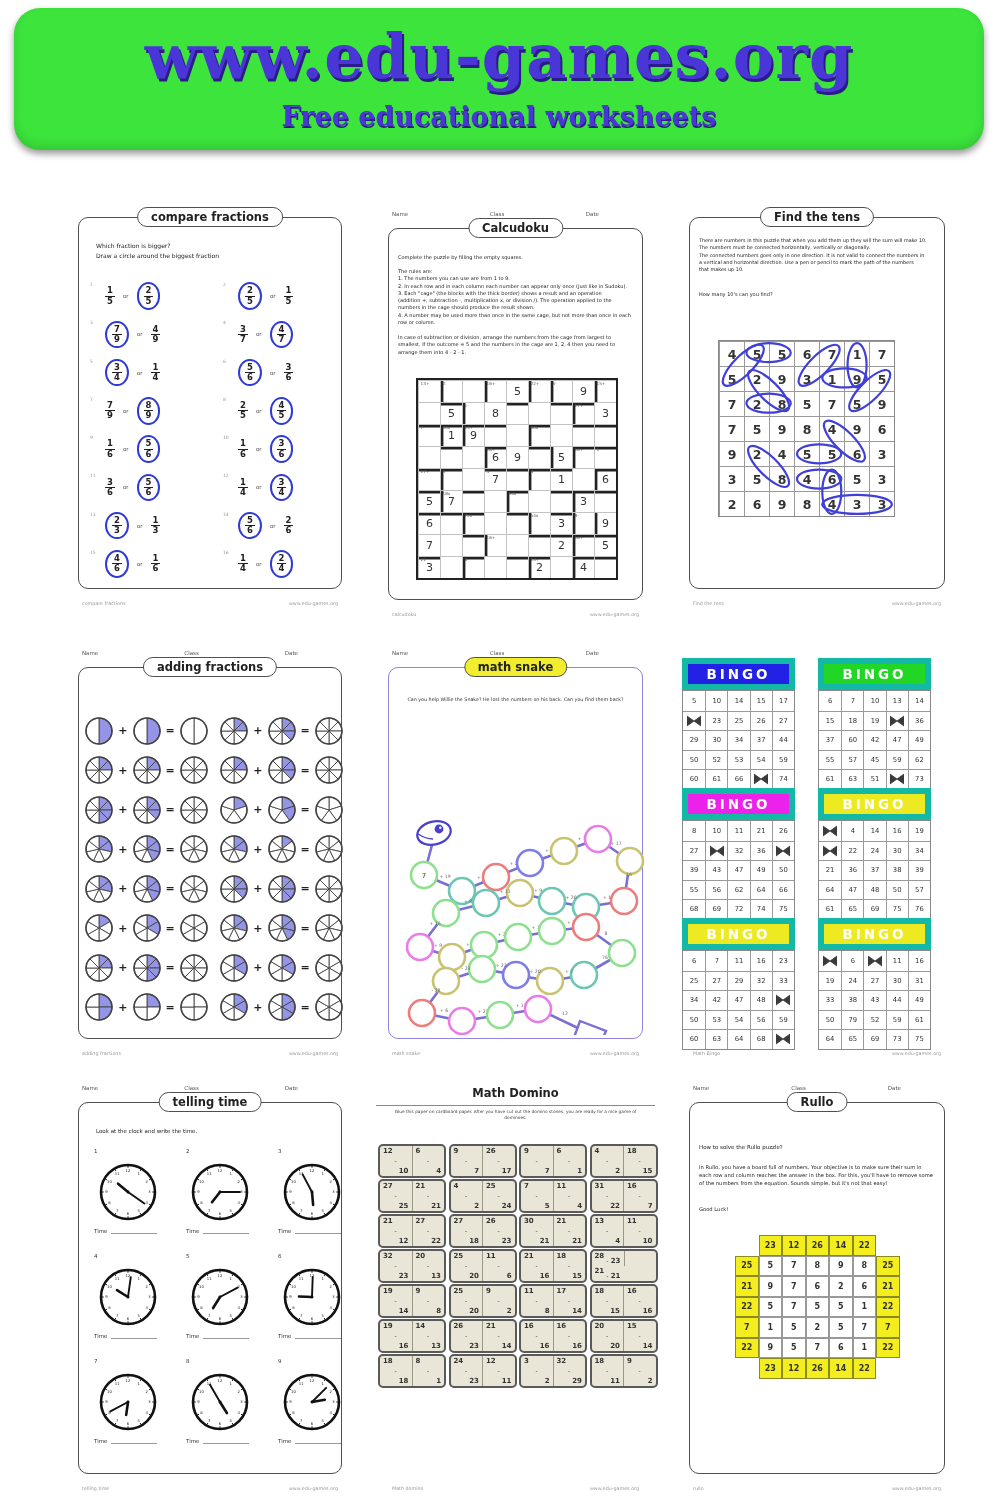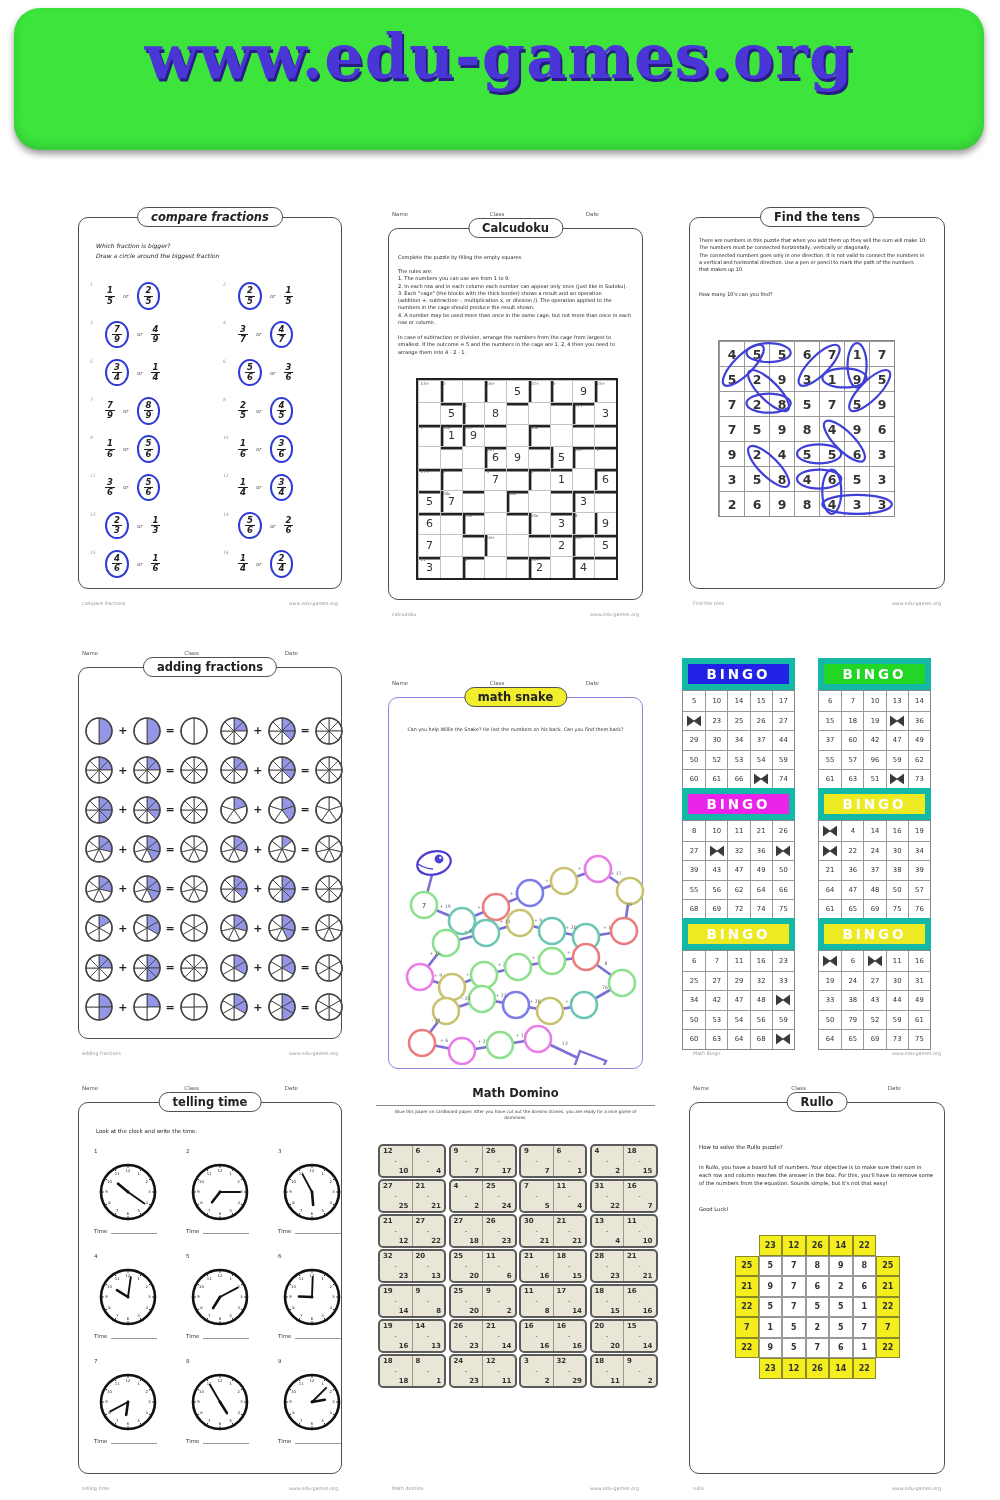--- a/index.html
+++ b/index.html
@@ -11,25 +11,25 @@
     background:#3ce43c;border-radius:26px;
     box-shadow:0 4px 7px rgba(0,0,0,.4), inset 0 -5px 10px rgba(0,0,0,.12);}
   .banner-title{margin-top:12px;text-align:center;font-family:"DejaVu Serif","Liberation Serif",serif;
     font-weight:bold;font-size:62px;color:#4a35d6;letter-spacing:1px;
     text-shadow:2px 3px 0 #2a1c86;}
   .banner-sub{margin-top:8px;text-align:center;font-family:"DejaVu Serif","Liberation Serif",serif;
     font-weight:bold;font-size:27px;color:#4a35d6;text-shadow:1px 2px 0 #2a1c86;}
 
   
   .sheet{position:absolute;background:#fff;}
-  .s1{left:62px;top:195px;width:296px;height:420px;font-style:italic;}
+  .s1{left:62px;top:195px;width:296px;height:420px;}
   .s2{left:372px;top:206px;width:287px;height:420px;}
   .s3{left:673px;top:195px;width:288px;height:420px;}
   .s4{left:62px;top:645px;width:296px;height:420px;}
-  .s5{left:372px;top:675px;width:287px;height:420px;}
+  .s5{left:372px;top:645px;width:287px;height:420px;}
   .s6{left:673px;top:645px;width:288px;height:420px;}
   .s7{left:62px;top:1080px;width:296px;height:420px;}
   .s8{left:372px;top:1080px;width:287px;height:420px;}
   .s9{left:673px;top:1080px;width:288px;height:420px;}
 
   .sheet-box{position:absolute;left:16px;right:16px;top:22px;bottom:26px;
     border:1.8px solid #4f4f4f;border-radius:10px;}
   .snake-box{border-color:#8f85da;}
   .pill{position:absolute;top:12px;left:50%;transform:translate(-50%,-50%);
     background:#fff;border:1.8px solid #4f4f4f;border-radius:14px;padding:2px 13px;
@@ -126,20 +126,21 @@
   .rullo-cell{display:flex;align-items:center;justify-content:center;font-size:8px;
     font-weight:bold;color:#333;border:1px solid #999;}
   .rullo-cell.sum{background:#f4ee1e;border-color:#8a8a22;}
   .rullo-cell.void{border:none;background:transparent;}
 </style>
 </head>
 <body>
 
 <div class="banner">
   <div class="banner-title">www.edu-games.org</div>
+  <div class="banner-sub">Free educational worksheets</div>
 </div>
 
 <div class="sheet s1">
   <div class="sheet-box"></div>
   <div class="pill">compare fractions</div>
   <div class="cmp-instr">
     <span>Which fraction is bigger?</span><br>
     <span>Draw a circle around the biggest fraction</span>
   </div>
   <div class="cmp-grid" id="cmpGrid">
@@ -1167,21 +1168,21 @@
             </svg>
           </div>
           <div class="bingo-cell">36</div>
           <div class="bingo-cell">37</div>
           <div class="bingo-cell">60</div>
           <div class="bingo-cell">42</div>
           <div class="bingo-cell">47</div>
           <div class="bingo-cell">49</div>
           <div class="bingo-cell">55</div>
           <div class="bingo-cell">57</div>
-          <div class="bingo-cell">96</div>
+          <div class="bingo-cell">45</div>
           <div class="bingo-cell">59</div>
           <div class="bingo-cell">62</div>
           <div class="bingo-cell">61</div>
           <div class="bingo-cell">63</div>
           <div class="bingo-cell">51</div>
           <div class="bingo-cell">
             <svg width="16" height="12" viewBox="0 0 16 12">
               <path d="M1,1 L1,11 L8,6 Z" fill="#3a3a3a"></path>
               <path d="M15,1 L15,11 L8,6 Z" fill="#3a3a3a"></path>
               <path d="M1,1 L15,11 M15,1 L1,11" stroke="#3a3a3a" stroke-width="0.8"></path>
@@ -1876,21 +1877,21 @@
           <span class="dom-a">21</span>
           <span class="dom-m">-</span>
           <span class="dom-b">16</span>
         </div>
         <div class="dom-half">
           <span class="dom-a">18</span>
           <span class="dom-m">-</span>
           <span class="dom-b">15</span>
         </div>
       </div>
-      <div class="dom-tile" style="left: 217.5px; top: 169px;">
+      <div class="dom-tile" style="left: 217.5px; top: 169px; flex-direction: column;">
         <div class="dom-half">
           <span class="dom-a">28</span>
           <span class="dom-m">-</span>
           <span class="dom-b">23</span>
         </div>
         <div class="dom-half">
           <span class="dom-a">21</span>
           <span class="dom-m">-</span>
           <span class="dom-b">21</span>
         </div>

